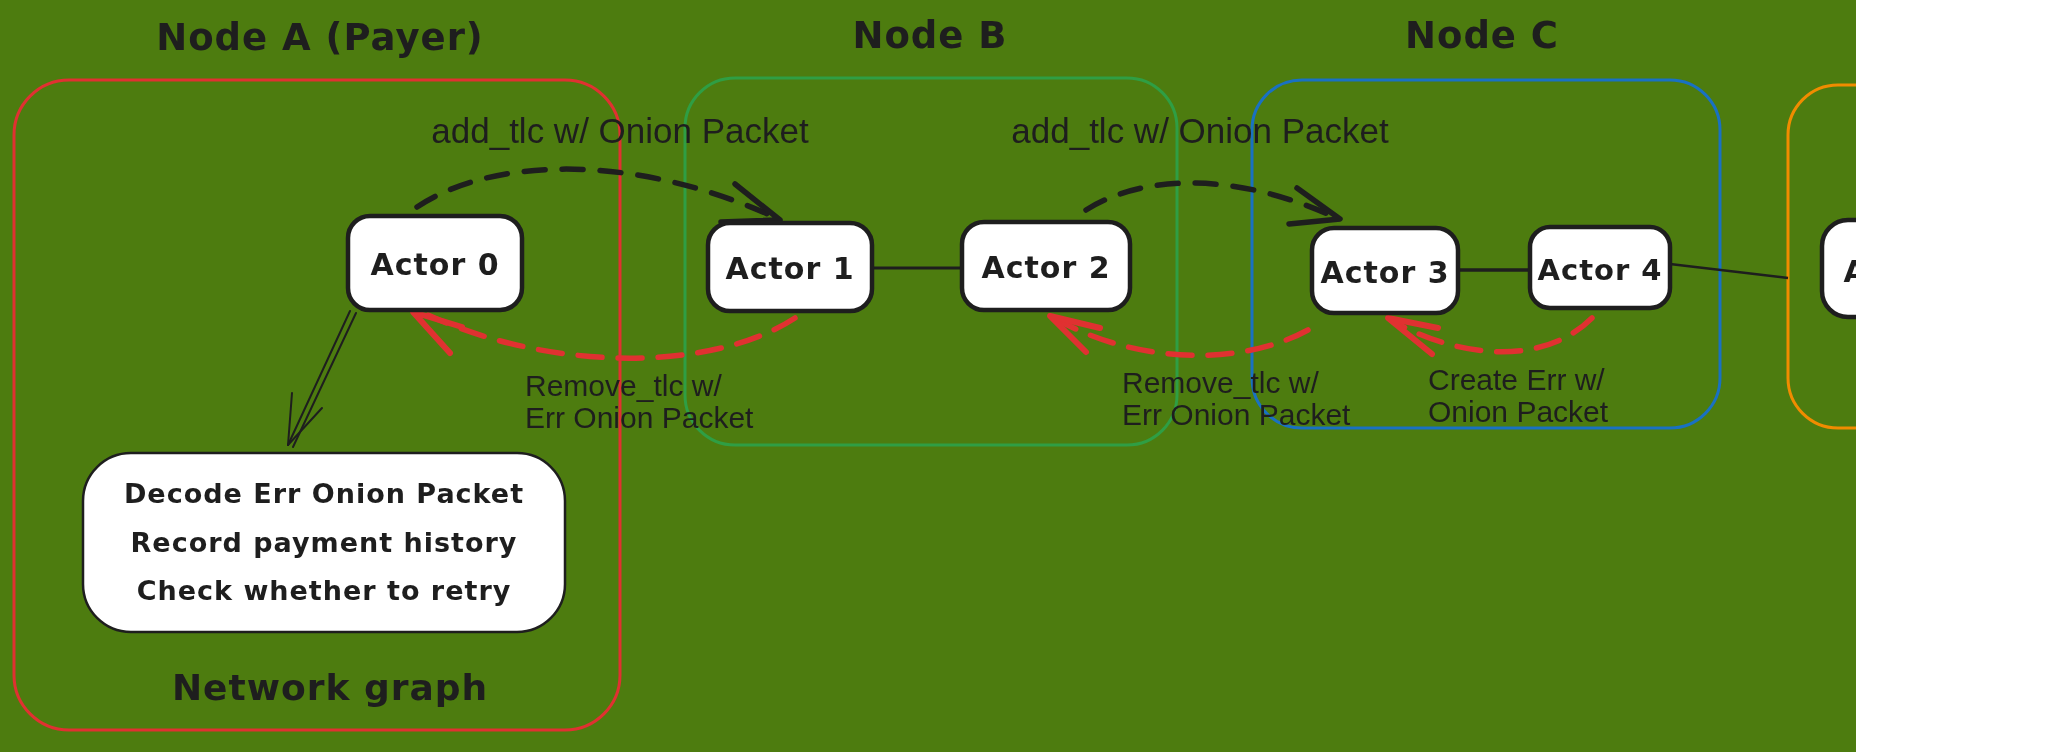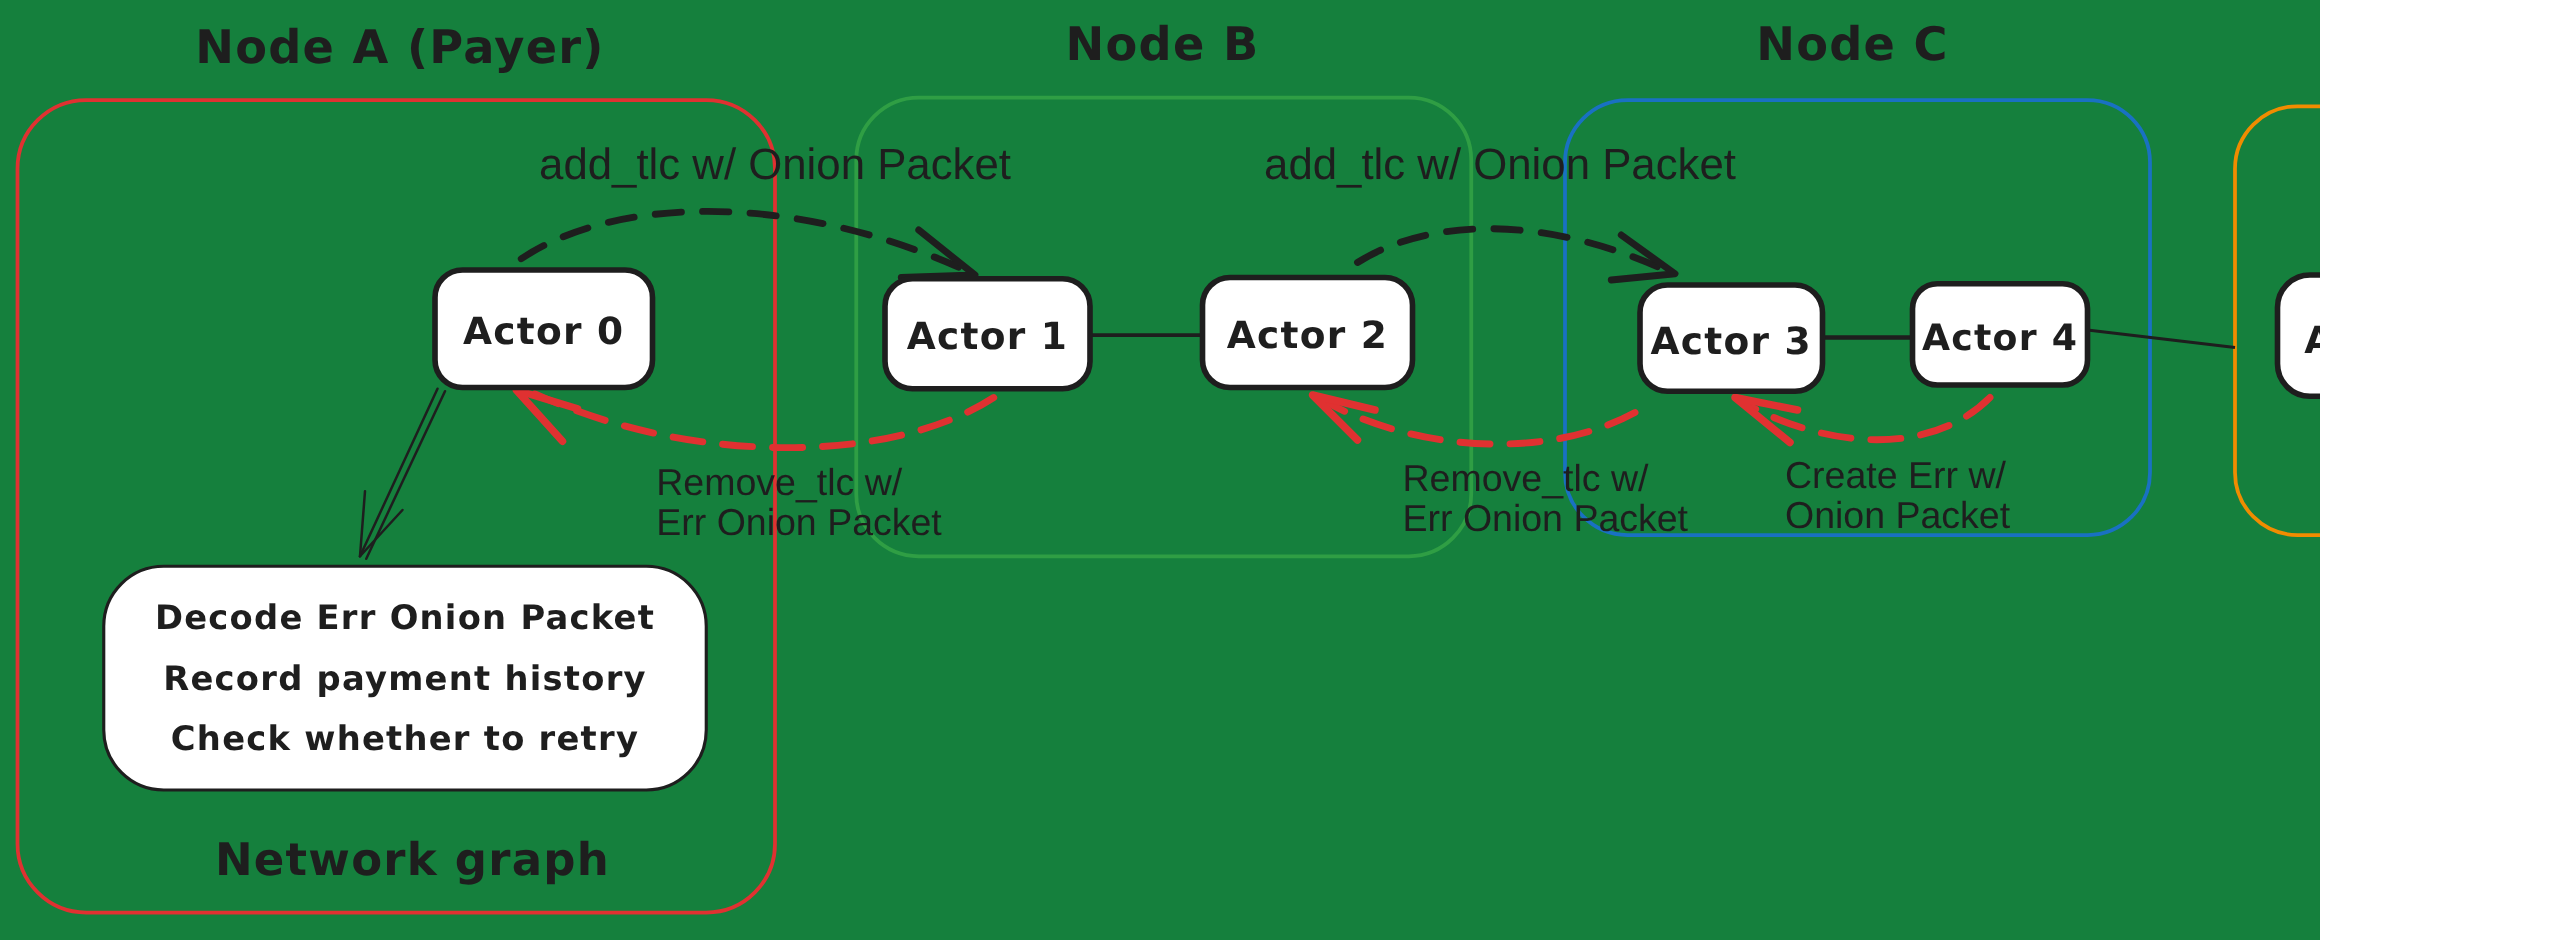--- a/index.html
+++ b/index.html
@@ -1,19 +1,19 @@
 <!DOCTYPE html>
 <html><head>
 <meta charset="utf-8">
 <style>
   html,body { margin:0; padding:0; background:#ffffff; }
   .canvas {
     position:relative;
     width:1856px; height:752px;
-    background:#15803d;
+    background:#4d7c0f;
     overflow:hidden;
   }
   svg { display:block; }
   text { fill:#1e1e1e; }
   .hand  { font-family:"DejaVu Sans", sans-serif; font-weight:600; letter-spacing:1px; }
   .label { font-family:"Liberation Sans", sans-serif; font-weight:400; }
 </style>
 </head>
 <body>
 

